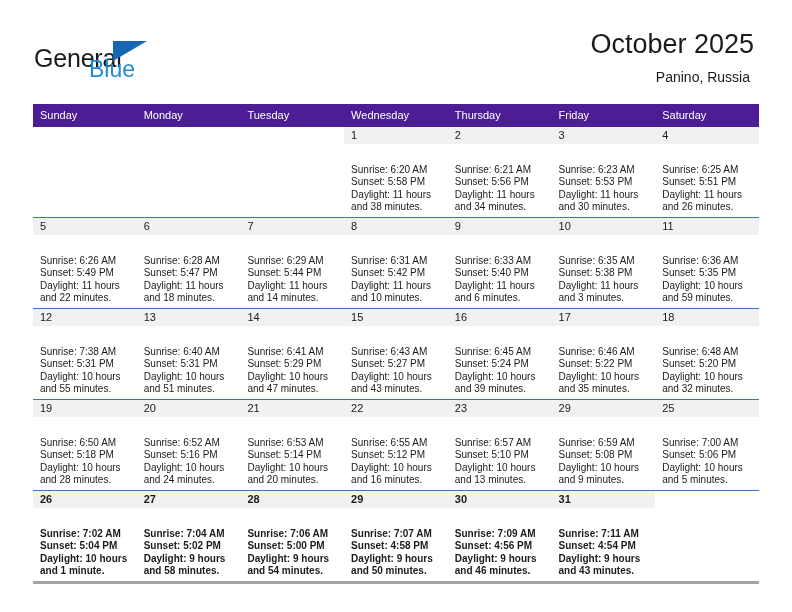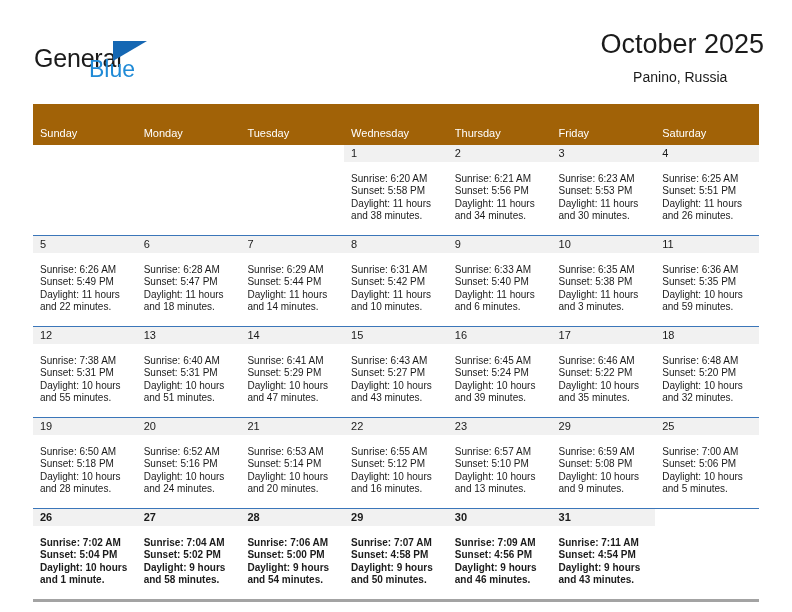--- a/index.html
+++ b/index.html
@@ -64,23 +64,23 @@
     font-size: 23px;
     line-height: 23px;
     color: #1f8ad6;
     letter-spacing: 0px;
     font-family: "Liberation Sans", sans-serif;
     text-align: center;
   }
 
   .title-block {
     position: absolute;
-    right: 28px;
+    right: 38px;
     top: 28px;
-    text-align: center;
+    text-align: right;
   }
   .cal-title {
     font-size: 27px;
     line-height: 32px;
     color: #1b1b1b;
     font-weight: normal;
     margin: 0;
     font-family: "Liberation Sans", sans-serif;
   }
   .cal-subtitle {
@@ -95,26 +95,26 @@
   .calendar {
     position: absolute;
     left: 33px;
     top: 104px;
     width: 726px;
     border-collapse: collapse;
     table-layout: fixed;
   }
 
   .dow-row th {
-    background: #a16207;
+    background: #4c1d95;
     color: #ffffff;
     font-size: 11px;
     font-weight: normal;
     text-align: left;
-    padding: 22px 0 5px 7px;
+    padding: 4px 0 5px 7px;
     height: 14px;
     font-family: "Liberation Sans", sans-serif;
     border: none;
   }
 
   .week-row td {
     vertical-align: top;
     padding: 0;
     height: 90px;
     border-bottom: 1px solid #3b76b9;
@@ -144,21 +144,21 @@
   }
   .daynum {
     font-size: 11px;
     line-height: 17px;
     color: #1b1b1b;
     padding-left: 7px;
     font-family: "Liberation Sans", sans-serif;
     display: block;
   }
   .cell-body {
-    padding: 11px 4px 0 7px;
+    padding: 20px 4px 0 7px;
   }
   .cell-body div {
     font-size: 10px;
     line-height: 12.4px;
     color: #1b1b1b;
     white-space: nowrap;
     font-family: "Liberation Sans", sans-serif;
   }
 </style>
 </head>

